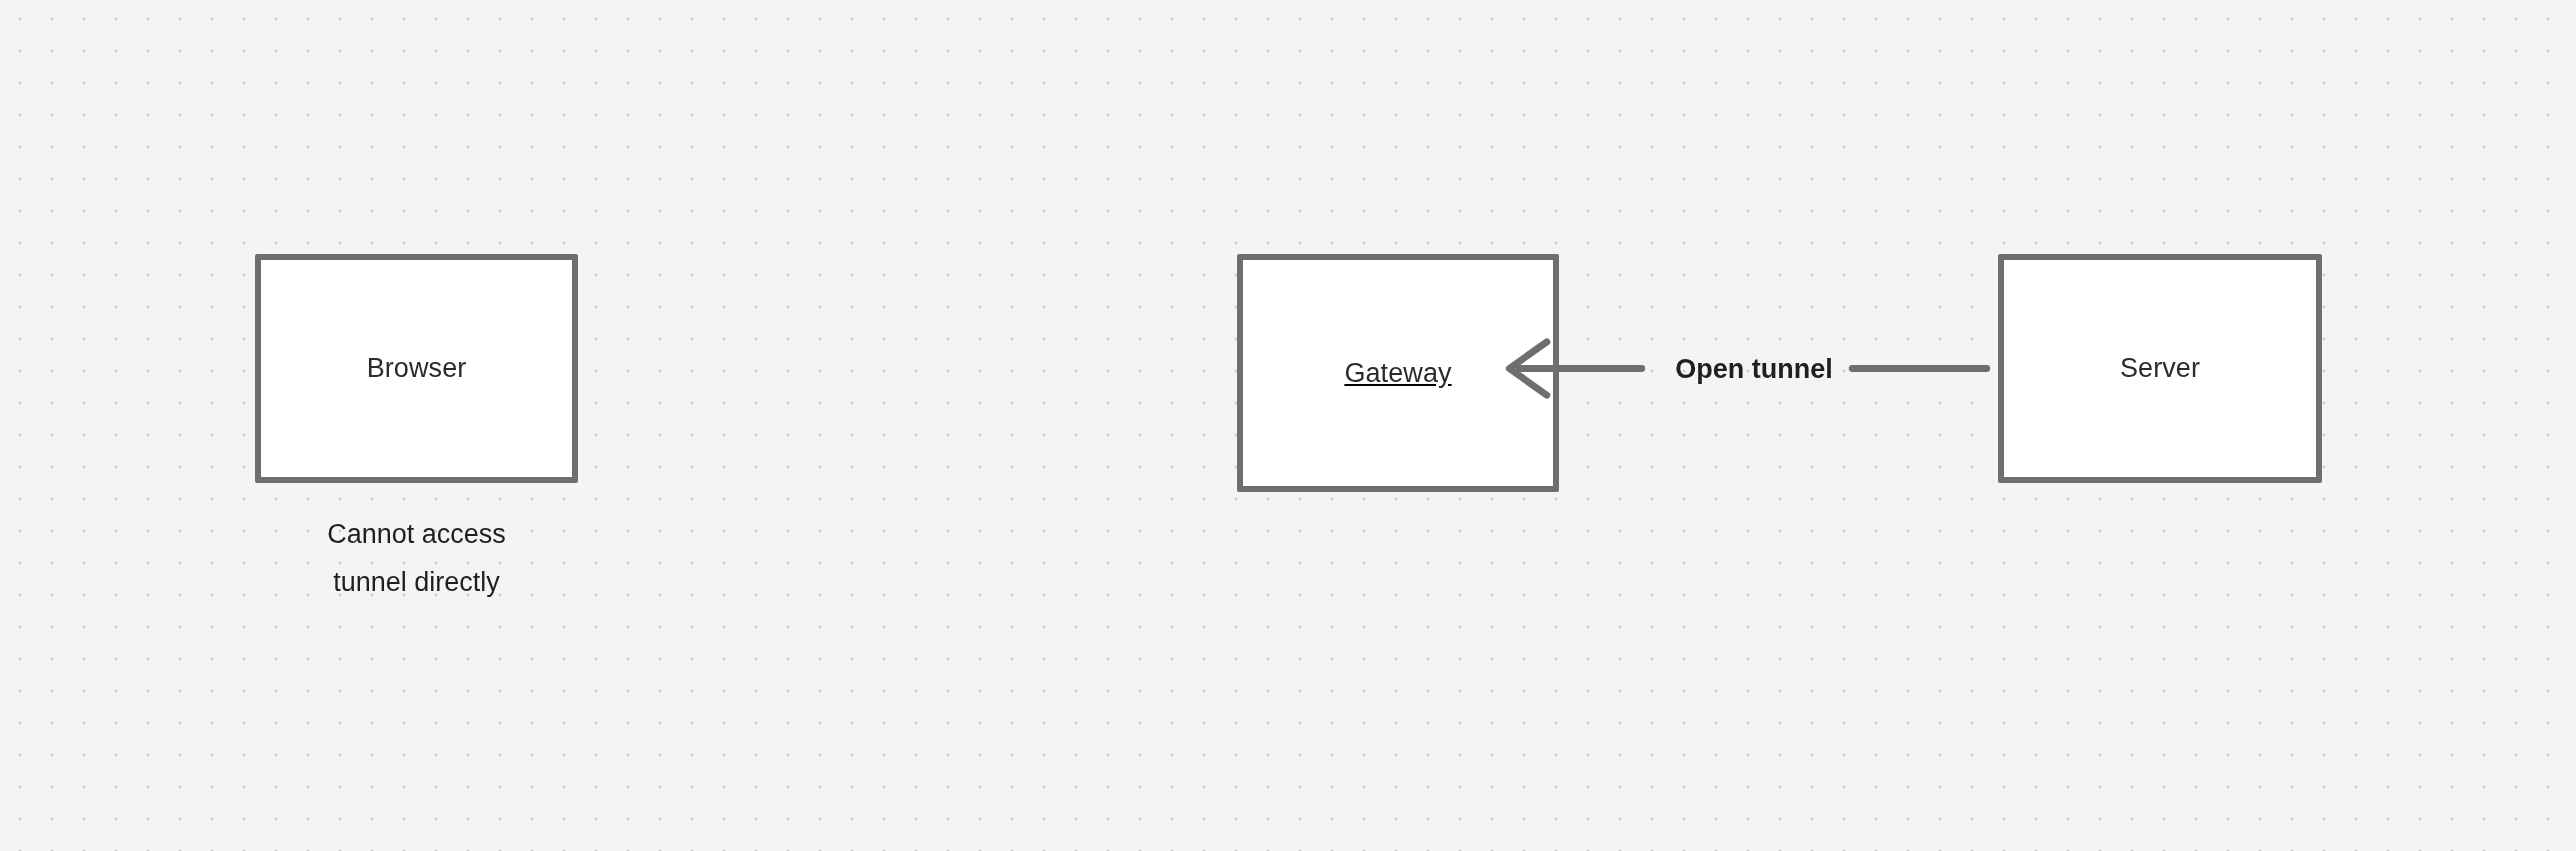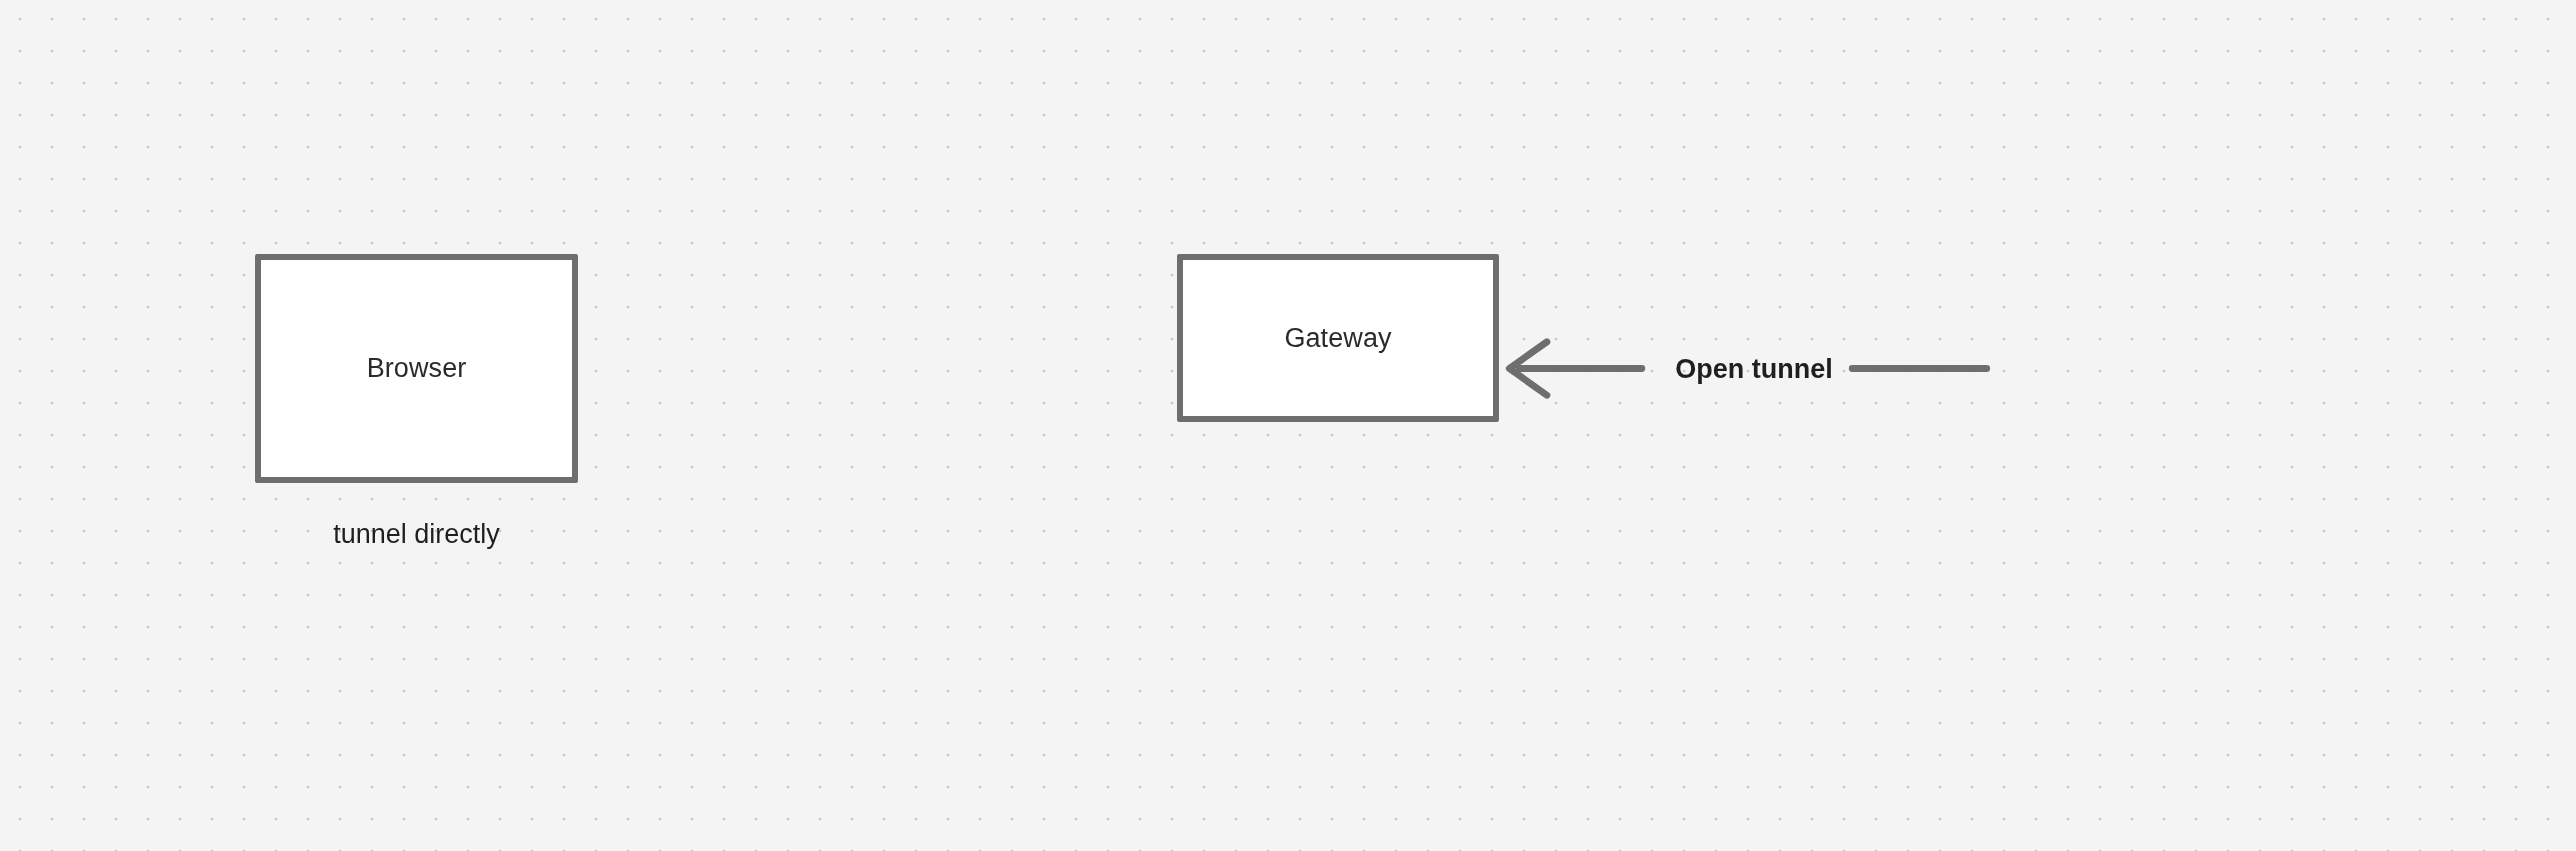--- a/index.html
+++ b/index.html
@@ -38,21 +38,21 @@
   }
   .node-label {
     font-size: 27px;
     color: #2b2b2b;
     line-height: 1;
     letter-spacing: 0.1px;
     white-space: nowrap;
   }
 
   #node-browser { left: 255px; top: 254px; width: 323px; height: 229px; }
-  #node-gateway { left: 1177px; top: 254px; width: 322px; height: 168px; }
+  #node-gateway { left: 1237px; top: 254px; width: 322px; height: 238px; text-decoration: underline; }
   #node-server  { left: 1998px; top: 254px; width: 324px; height: 229px; }
 
   
   #browser-caption {
     position: absolute;
     left: 255px;
     top: 510px;
     width: 323px;
     text-align: center;
     font-size: 27px;
@@ -87,27 +87,31 @@
 </head>
 <body>
 
 <div id="canvas">
 
   <div class="node" id="node-browser">
     <span class="node-label">Browser</span>
   </div>
 
   <div id="browser-caption">
+    <span class="cap-line">Cannot access</span>
     <span class="cap-line">tunnel directly</span>
   </div>
 
   <div class="node" id="node-gateway">
     <span class="node-label">Gateway</span>
   </div>
 
+  <div class="node" id="node-server">
+    <span class="node-label">Server</span>
+  </div>
 
   <div id="edge-open-tunnel">
     <svg width="499" height="85" viewBox="0 0 504 86" xmlns="http://www.w3.org/2000/svg">
 
       <g>
         <line x1="20" y1="42" x2="144" y2="42" stroke="#6e6e6e" stroke-width="7" stroke-linecap="round"></line>
         <polyline points="48,15 10,42 48,69" fill="none" stroke="#6e6e6e" stroke-width="7" stroke-linecap="round" stroke-linejoin="round"></polyline>
       </g>
 
       <line x1="357" y1="42" x2="493" y2="42" stroke="#6e6e6e" stroke-width="7" stroke-linecap="round"></line>

